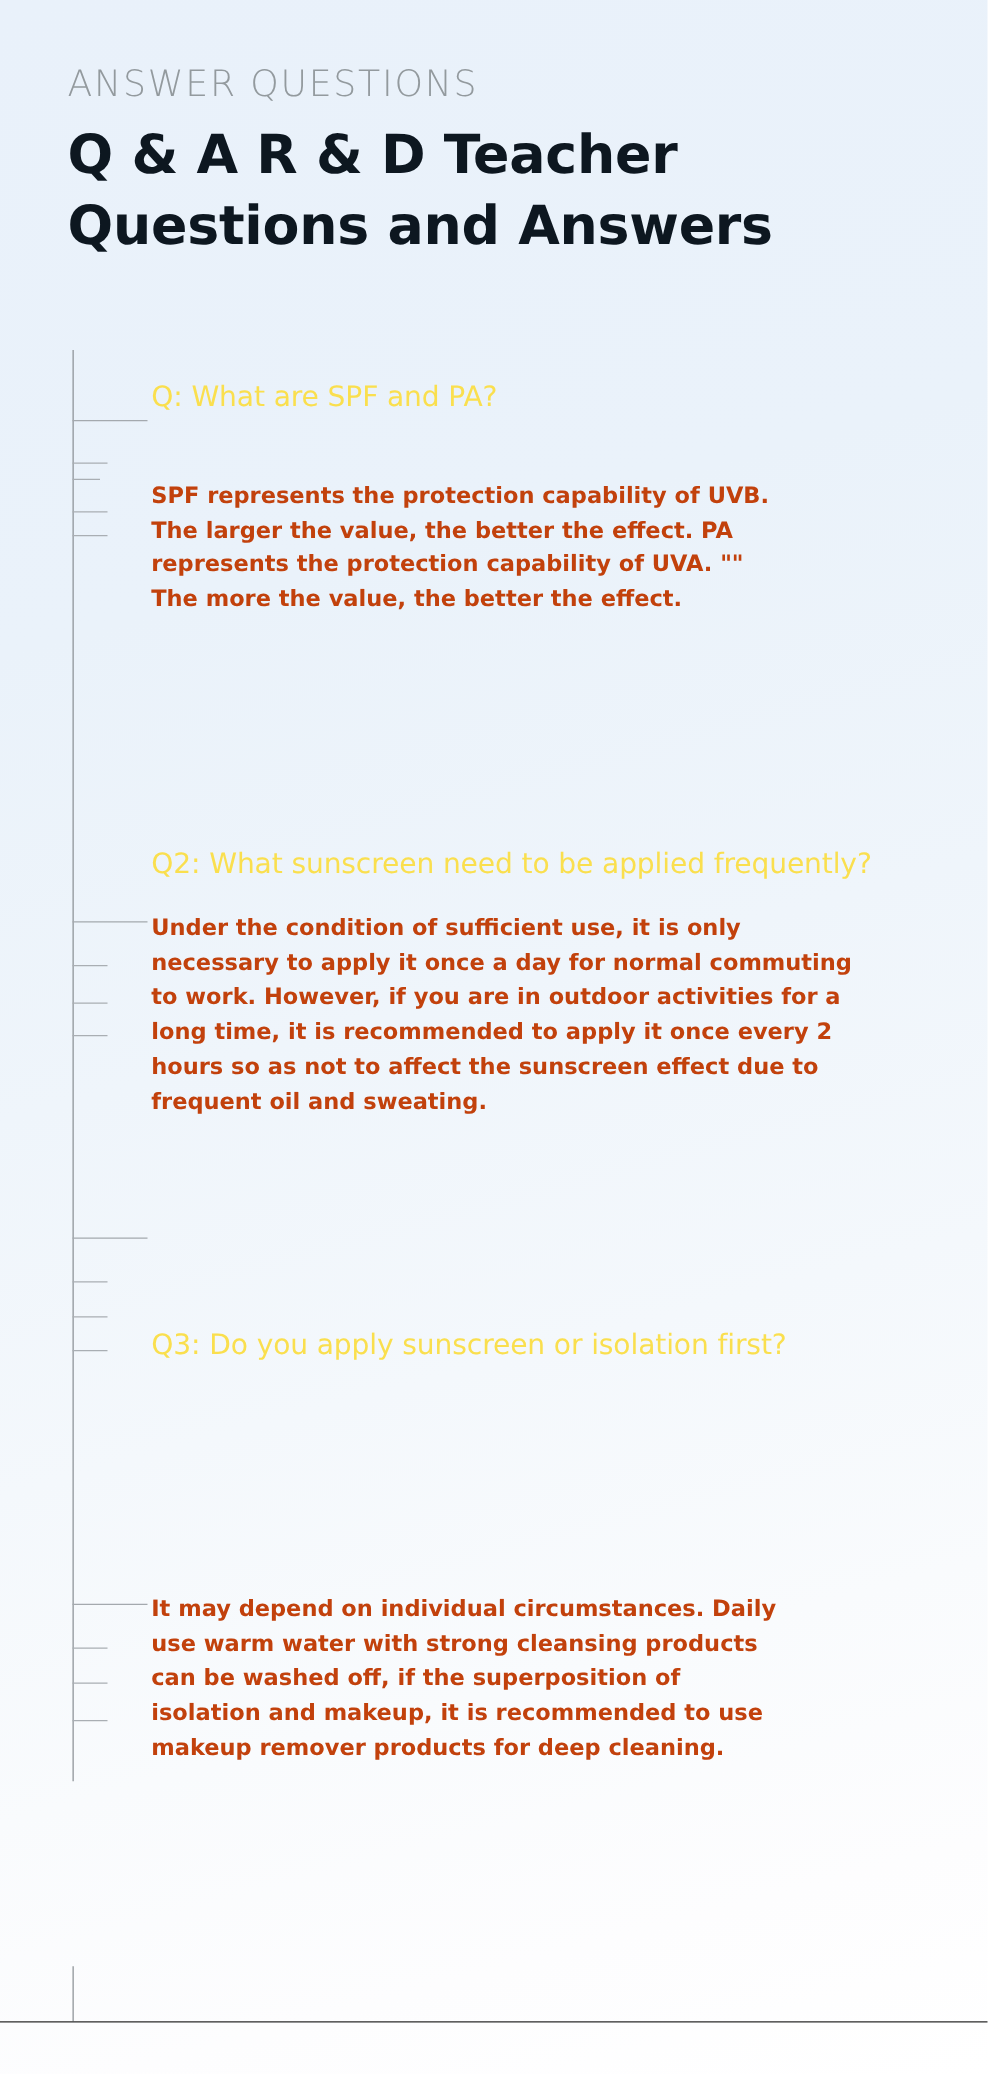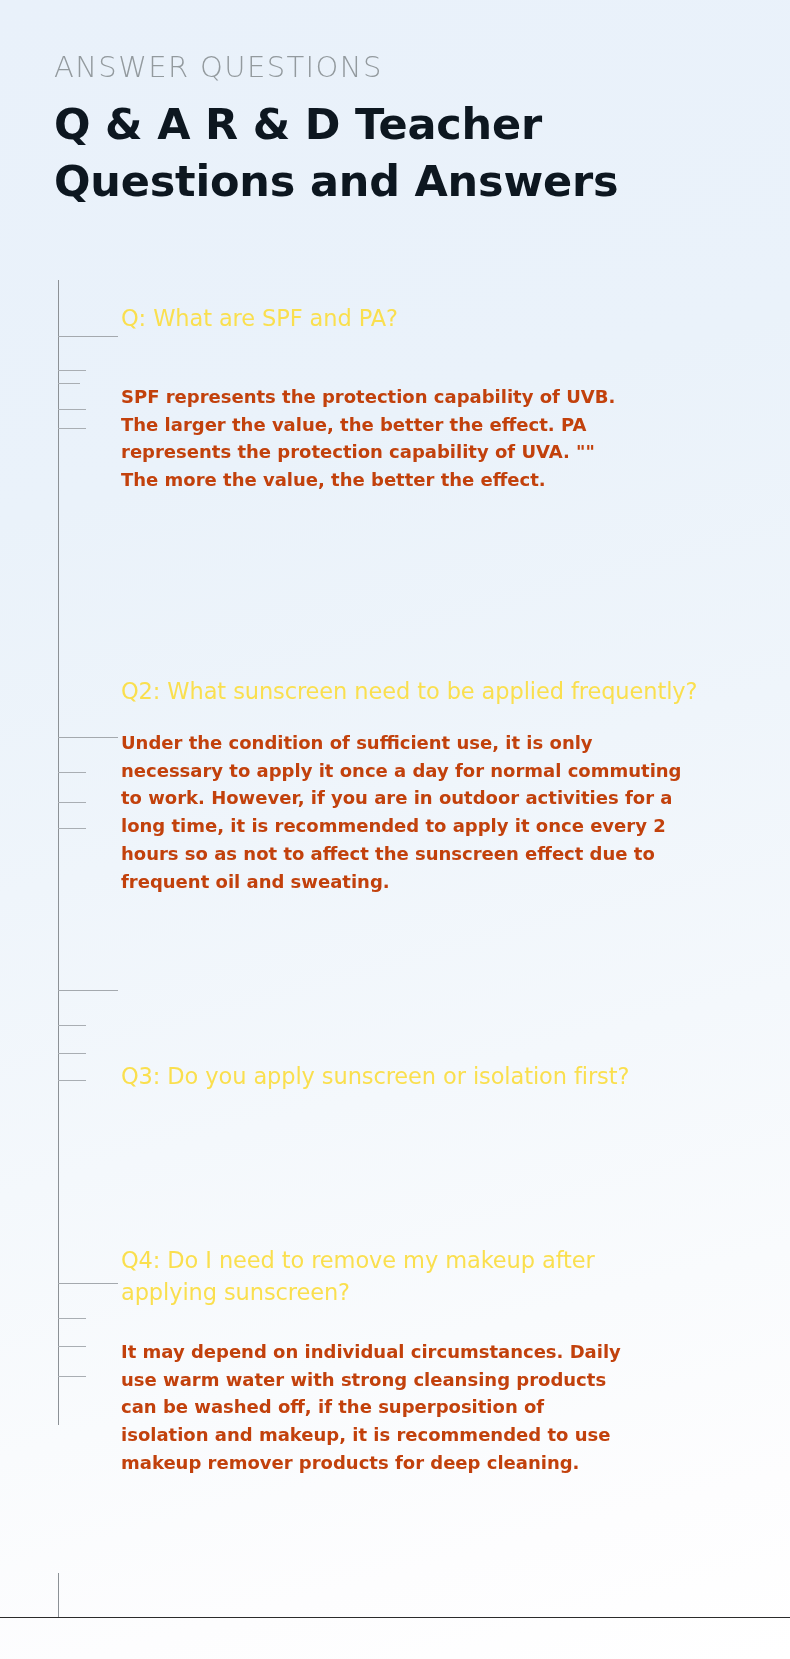--- a/index.html
+++ b/index.html
@@ -163,17 +163,16 @@
   </div>
 </div>
 
 <div class="qa" style="top:1016px;margin-top:45px;">
   <p class="q-title">Q3: Do you apply sunscreen or isolation first?</p>
   <div class="qa-answers" style="margin-top:56px;">
   </div>
 </div>
 
 <div class="qa" style="top:1245px;">
-  <p class="q-title" style="width:572px;">Q4: Do I need to remove my makeup after applying sunscreen?</p>
   <div class="qa-answers" style="margin-top:29px;">
     <p class="a-body" style="width:500px;">It may depend on individual circumstances. Daily use warm water with strong cleansing products can be washed off, if the superposition of isolation and makeup, it is recommended to use makeup remover products for deep cleaning.</p>
   </div>
 </div>
 
 </body></html>

